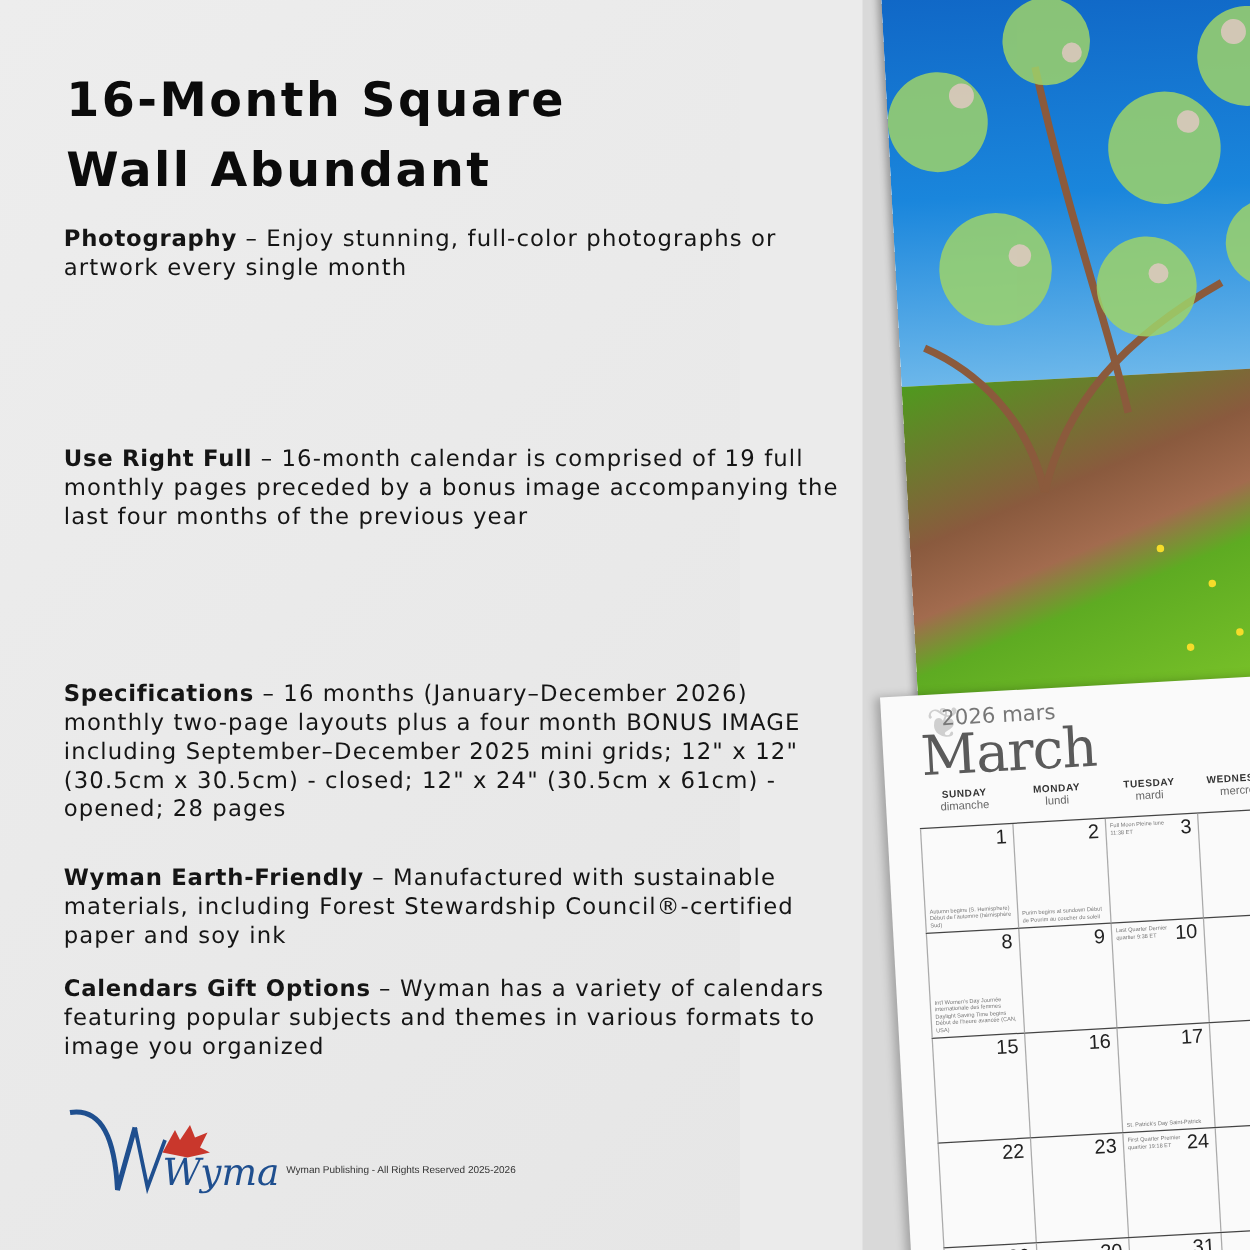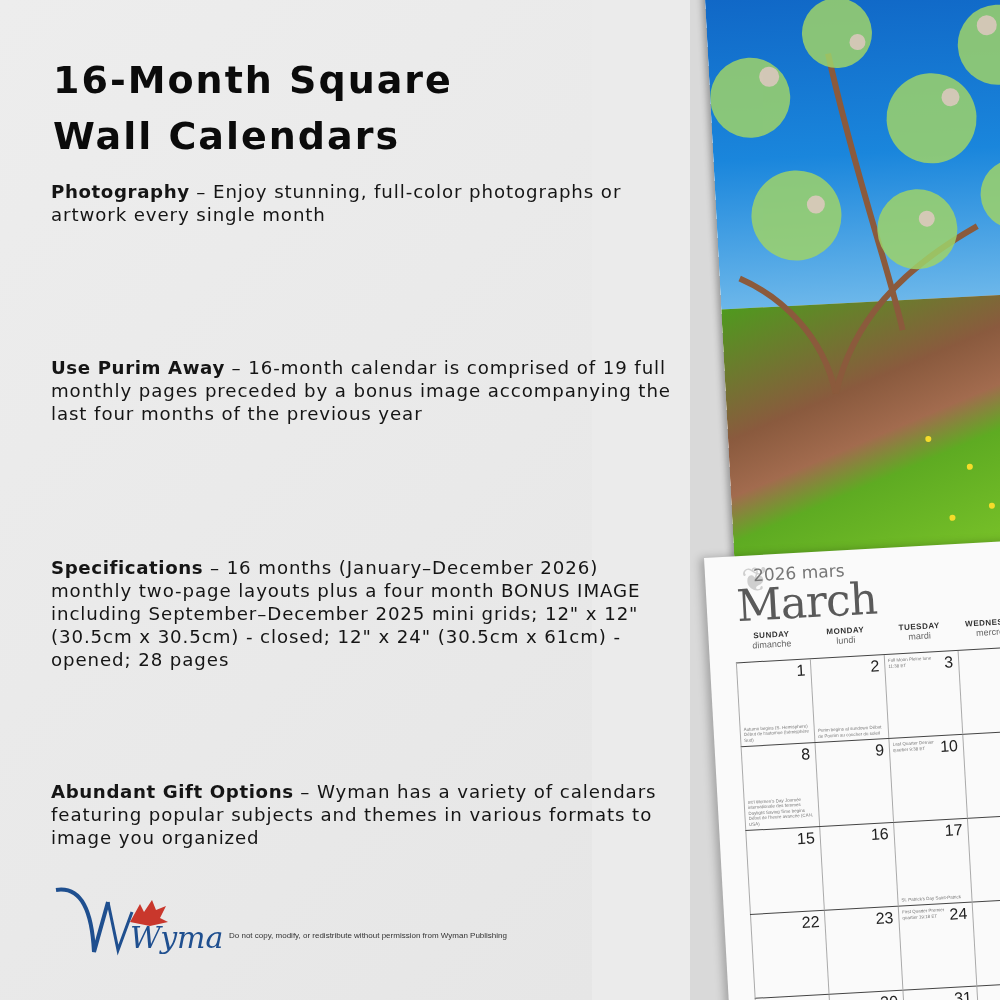--- a/index.html
+++ b/index.html
@@ -57,38 +57,39 @@
     .cell .num { position: absolute; right: 5px; top: 2px; font-family: "Liberation Sans", sans-serif; font-size: 16px; color: #222; }
     .cell .note { position: absolute; left: 3px; bottom: 3px; width: 70px; font-family: "Liberation Sans", sans-serif; font-size: 4.5px; line-height: 5.5px; color: #777; }
     .cell .topnote { position: absolute; left: 3px; top: 3px; width: 45px; font-family: "Liberation Sans", sans-serif; font-size: 4.5px; line-height: 5.5px; color: #777; }
   </style>
 </head>
 <body>
 
 <div class="left">
   <h1 class="title">
     <div>16-Month Square</div>
-    <div>Wall Calendars</div>
+    <div>Wall Abundant</div>
   </h1>
 
   <p class="feature" style="top:180px"><span class="lbl">Photography</span><span> – Enjoy stunning, full-color photographs or artwork every single month</span></p>
-  <p class="feature" style="top:356px"><span class="lbl">Use Purim Away</span><span> – 16-month calendar is comprised of 19 full monthly pages preceded by a bonus image accompanying the last four months of the previous year</span></p>
-  <p class="feature" style="top:556px"><span class="lbl">Specifications</span><span> – 16 months (January–December 2026) monthly two-page layouts plus a four month BONUS IMAGE including September–December 2025 mini grids; 12" x 12" (30.5cm x 30.5cm) - closed; 12" x 24" (30.5cm x 61cm) - opened; 28 pages</span></p>
-  <p class="feature" style="top:780px"><span class="lbl">Abundant Gift Options</span><span> – Wyman has a variety of calendars featuring popular subjects and themes in various formats to image you organized</span></p>
+  <p class="feature" style="top:356px"><span class="lbl">Use Right Full</span><span> – 16-month calendar is comprised of 19 full monthly pages preceded by a bonus image accompanying the last four months of the previous year</span></p>
+  <p class="feature" style="top:544px"><span class="lbl">Specifications</span><span> – 16 months (January–December 2026) monthly two-page layouts plus a four month BONUS IMAGE including September–December 2025 mini grids; 12" x 12" (30.5cm x 30.5cm) - closed; 12" x 24" (30.5cm x 61cm) - opened; 28 pages</span></p>
+  <p class="feature" style="top:691px"><span class="lbl">Wyman Earth-Friendly</span><span> – Manufactured with sustainable materials, including Forest Stewardship Council®-certified paper and soy ink</span></p>
+  <p class="feature" style="top:780px"><span class="lbl">Calendars Gift Options</span><span> – Wyman has a variety of calendars featuring popular subjects and themes in various formats to image you organized</span></p>
 
   <div class="logo-wrap">
     <svg width="170" height="80" viewBox="0 0 170 80">
       <path d="M4 8 C30 4 40 30 42 70 L56 20" stroke="#1f4f8f" stroke-width="4" fill="none"></path>
       <path d="M56 20 L66 68 L80 30" stroke="#1f4f8f" stroke-width="3" fill="none"></path>
       <path d="M78 40 L88 22 L92 30 L100 18 L104 28 L114 24 L108 36 L116 40 L98 44 Z" fill="#c9372c"></path>
       <text x="78" y="66" font-family="DejaVu Serif, serif" font-style="italic" font-size="30" fill="#1f4f8f">Wyman</text>
     </svg>
   </div>
   <div class="footer-text">
-    <div>Do not copy, modify, or redistribute without permission from Wyman Publishing</div>
+    <div>Wyman Publishing - All Rights Reserved 2025-2026</div>
   </div>
 </div>
 
 <div class="right">
   <div class="photo">
     <div class="sky"></div>
     <div class="ground"></div>
     <svg width="320" height="585" style="position:absolute;left:0;top:0">
       <g stroke="#8b5a3c" stroke-width="6" fill="none">
         <path d="M110 420 C100 360 60 320 20 300"></path>

